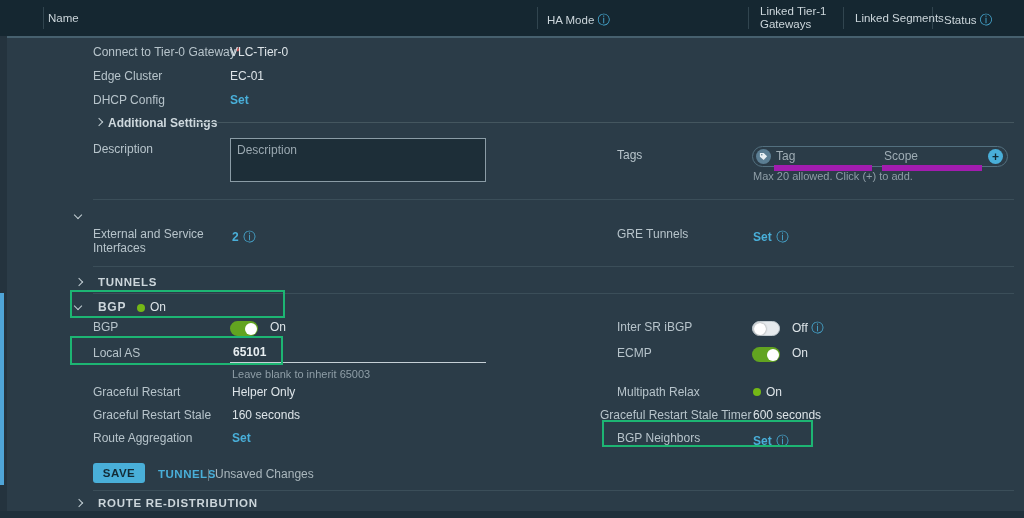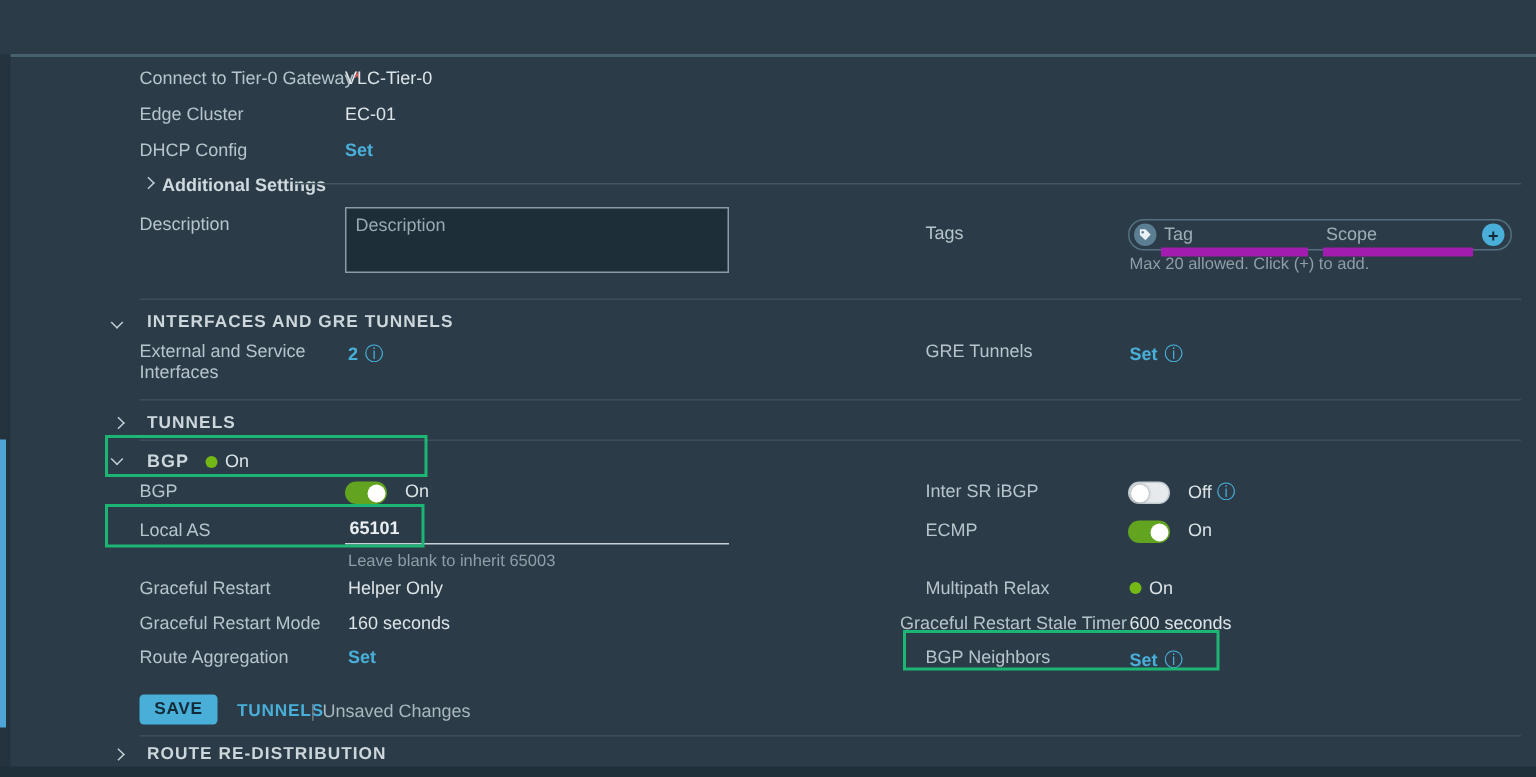--- a/index.html
+++ b/index.html
@@ -55,20 +55,38 @@
   
   .sb-track{ position:absolute; left:0; top:36px; width:7px; height:482px; background:#24333e; }
   .sb-thumb{ position:absolute; left:0; top:293px; width:4px; height:192px; background:#4fa5d8; cursor:grab; }
   .bottom-strip{ position:absolute; left:0; top:511px; width:1024px; height:7px; background:#1f303b; }
 </style>
 </head>
 <body>
 
 <div class="screen">
 
+  <div class="thead">
+    <div class="hdiv" style="left:43px"></div>
+    <div class="hdiv" style="left:537px"></div>
+    <div class="hdiv" style="left:748px"></div>
+    <div class="hdiv" style="left:843px"></div>
+    <div class="hdiv" style="left:932px"></div>
+    <div class="hcol" style="left:48px;top:12px">Name</div>
+    <div class="hcol" style="left:547px;top:12px">
+      <span>HA Mode</span>
+      <span class="info">ⓘ</span>
+    </div>
+    <div class="hcol wrap" style="left:760px;top:5px;width:82px">Linked Tier-1 Gateways</div>
+    <div class="hcol" style="left:855px;top:12px">Linked Segments</div>
+    <div class="hcol" style="left:944px;top:12px">
+      <span>Status</span>
+      <span class="info">ⓘ</span>
+    </div>
+  </div>
   <div class="thead-strip"></div>
 
   <div class="sb-track"></div>
   <div class="sb-thumb"></div>
 
   <div class="lb" style="left:93px;top:45px">
     <span>Connect to Tier-0 Gateway</span><span class="req">*</span>
   </div>
   <div class="vl" style="left:230px;top:45px">VLC-Tier-0</div>
 
@@ -94,21 +112,20 @@
       </svg>
   </span>
   <input class="uinput" style="left: 774px; top: 149px; width: 98px;" placeholder="Tag">
   <input class="uinput" style="left: 882px; top: 149px; width: 100px;" placeholder="Scope">
   <span class="circle-ic add-ic" style="left:988px;top:149px">+</span>
   <div class="ht" style="left:753px;top:170px">Max 20 allowed. Click (+) to add.</div>
 
   <div class="hr" style="left:93px;top:199px;width:921px"></div>
 
   <span class="chev down" style="left:75px;top:212px"></span>
-  <div class="sect" style="left:98px;top:209px">INTERFACES AND GRE TUNNELS</div>
 
   <div class="lb" style="left:93px;top:227px">External and Service</div>
   <div class="lb" style="left:93px;top:241px">Interfaces</div>
   <div style="position:absolute;left:232px;top:227px">
     <a class="link">2</a>
     <span class="info">ⓘ</span>
   </div>
   <div class="lb" style="left:617px;top:227px">GRE Tunnels</div>
   <div style="position:absolute;left:753px;top:227px">
     <a class="link">Set</a>
@@ -155,21 +172,21 @@
     </span>
   <div class="vl" style="left:792px;top:346px">On</div>
 
   <div class="lb" style="left:93px;top:385px">Graceful Restart</div>
   <div class="vl" style="left:232px;top:385px">Helper Only</div>
 
   <div class="lb" style="left:617px;top:385px">Multipath Relax</div>
   <span class="dot" style="left:753px;top:388px"></span>
   <div class="vl" style="left:766px;top:385px">On</div>
 
-  <div class="lb" style="left:93px;top:408px">Graceful Restart Mode</div>
+  <div class="lb" style="left:93px;top:408px">Graceful Restart Stale</div>
   <div class="vl" style="left:232px;top:408px">160 seconds</div>
 
   <div class="lb" style="left:600px;top:408px">Graceful Restart Stale Timer</div>
   <div class="vl" style="left:753px;top:408px">600 seconds</div>
 
   <div class="lb" style="left:93px;top:431px">Route Aggregation</div>
   <a class="link" style="position:absolute;left:232px;top:431px">Set</a>
 
   <div class="lb" style="left:617px;top:431px">BGP Neighbors</div>
   <div style="position:absolute;left:753px;top:431px">

